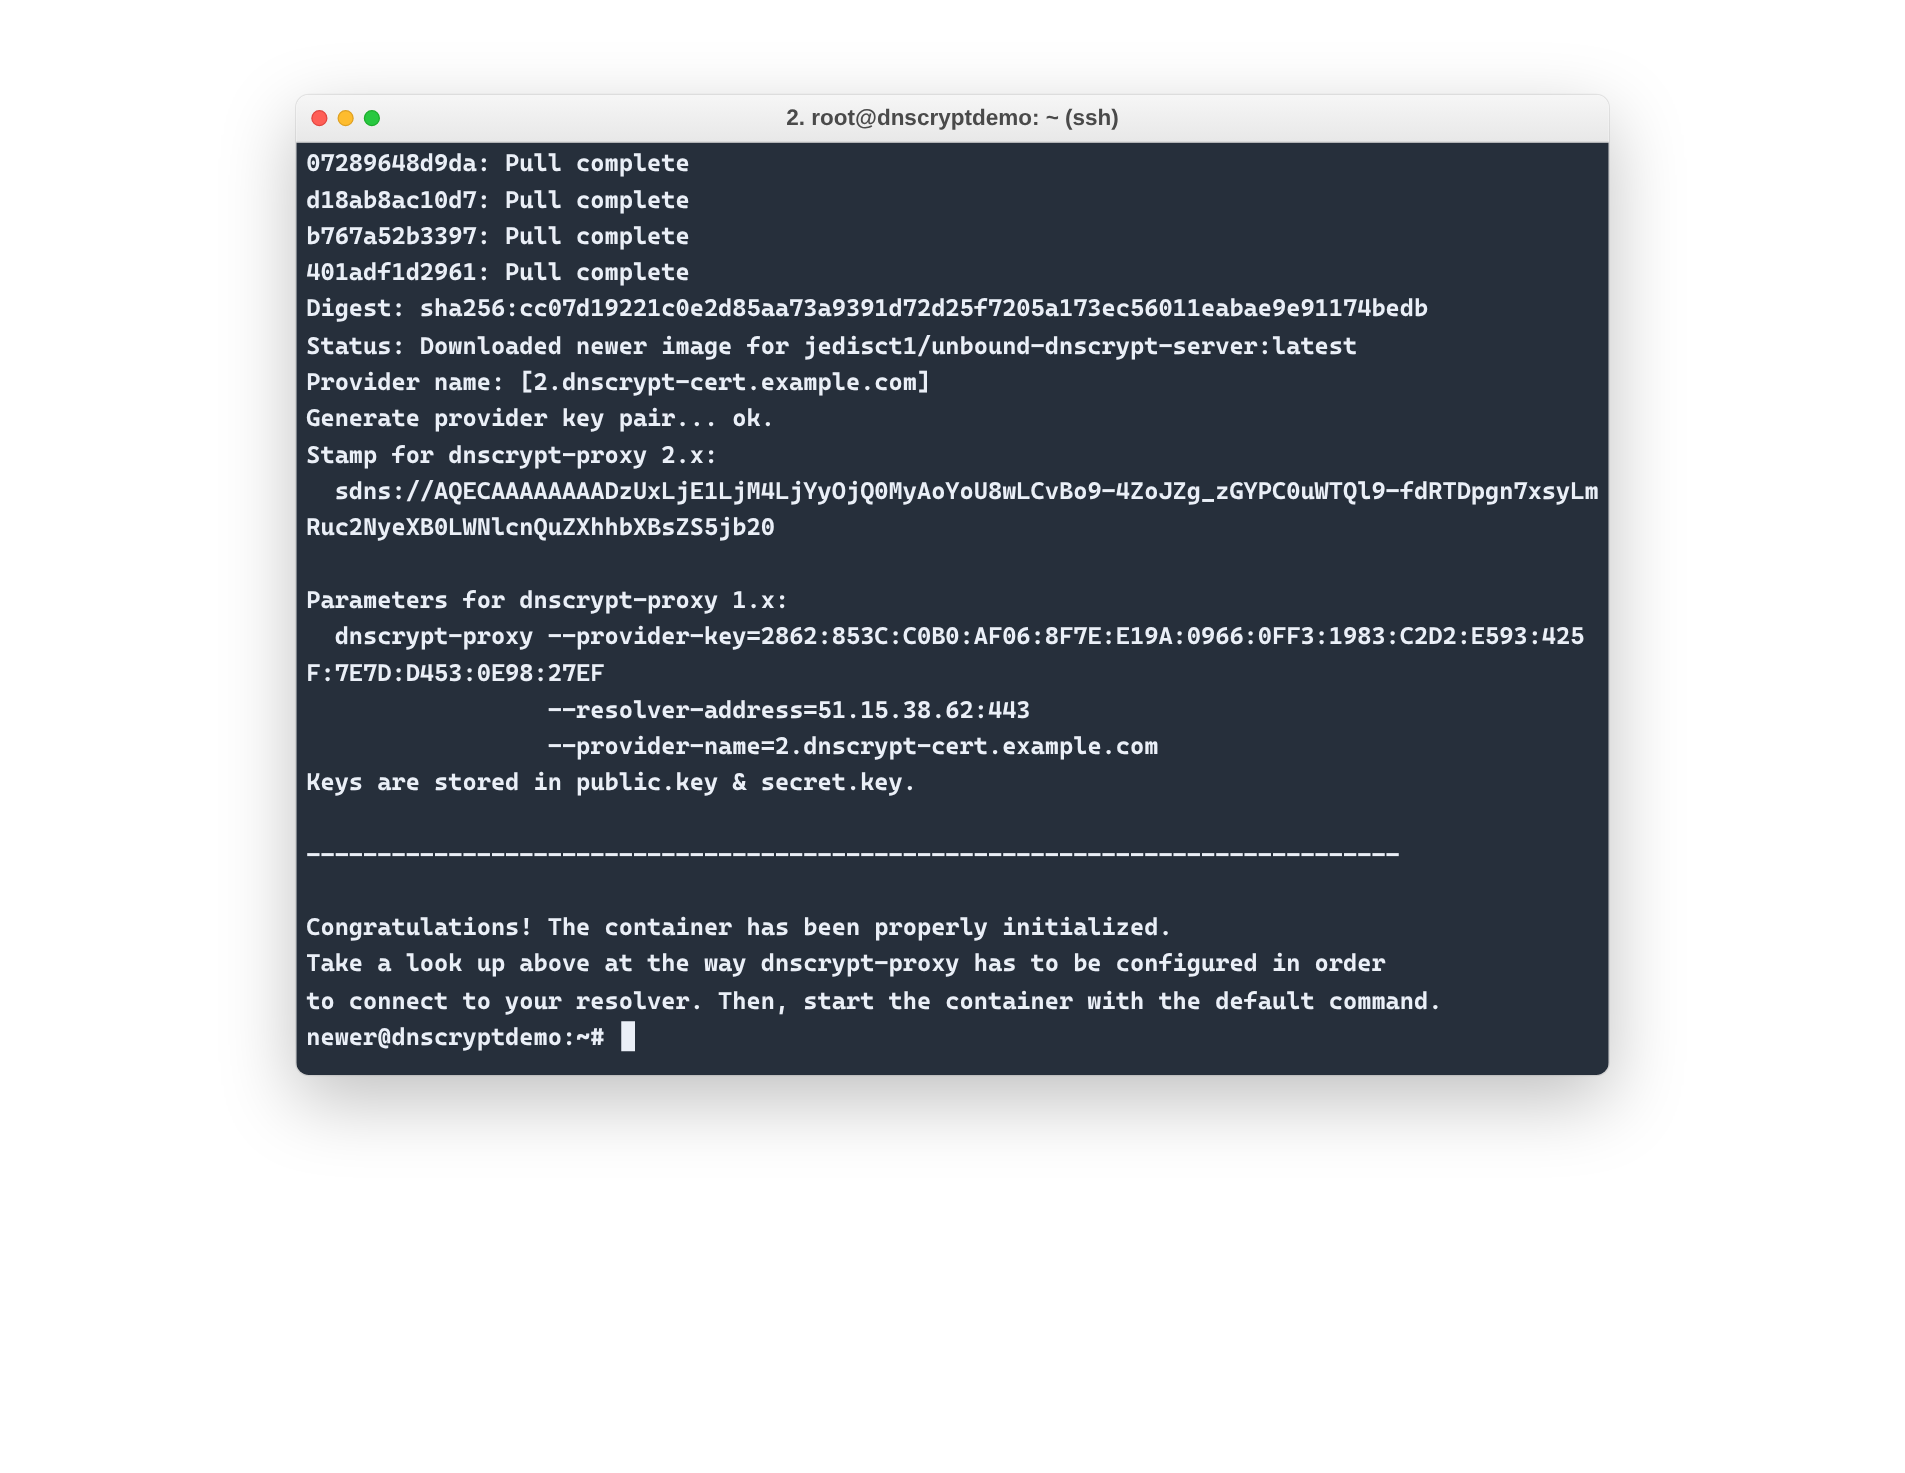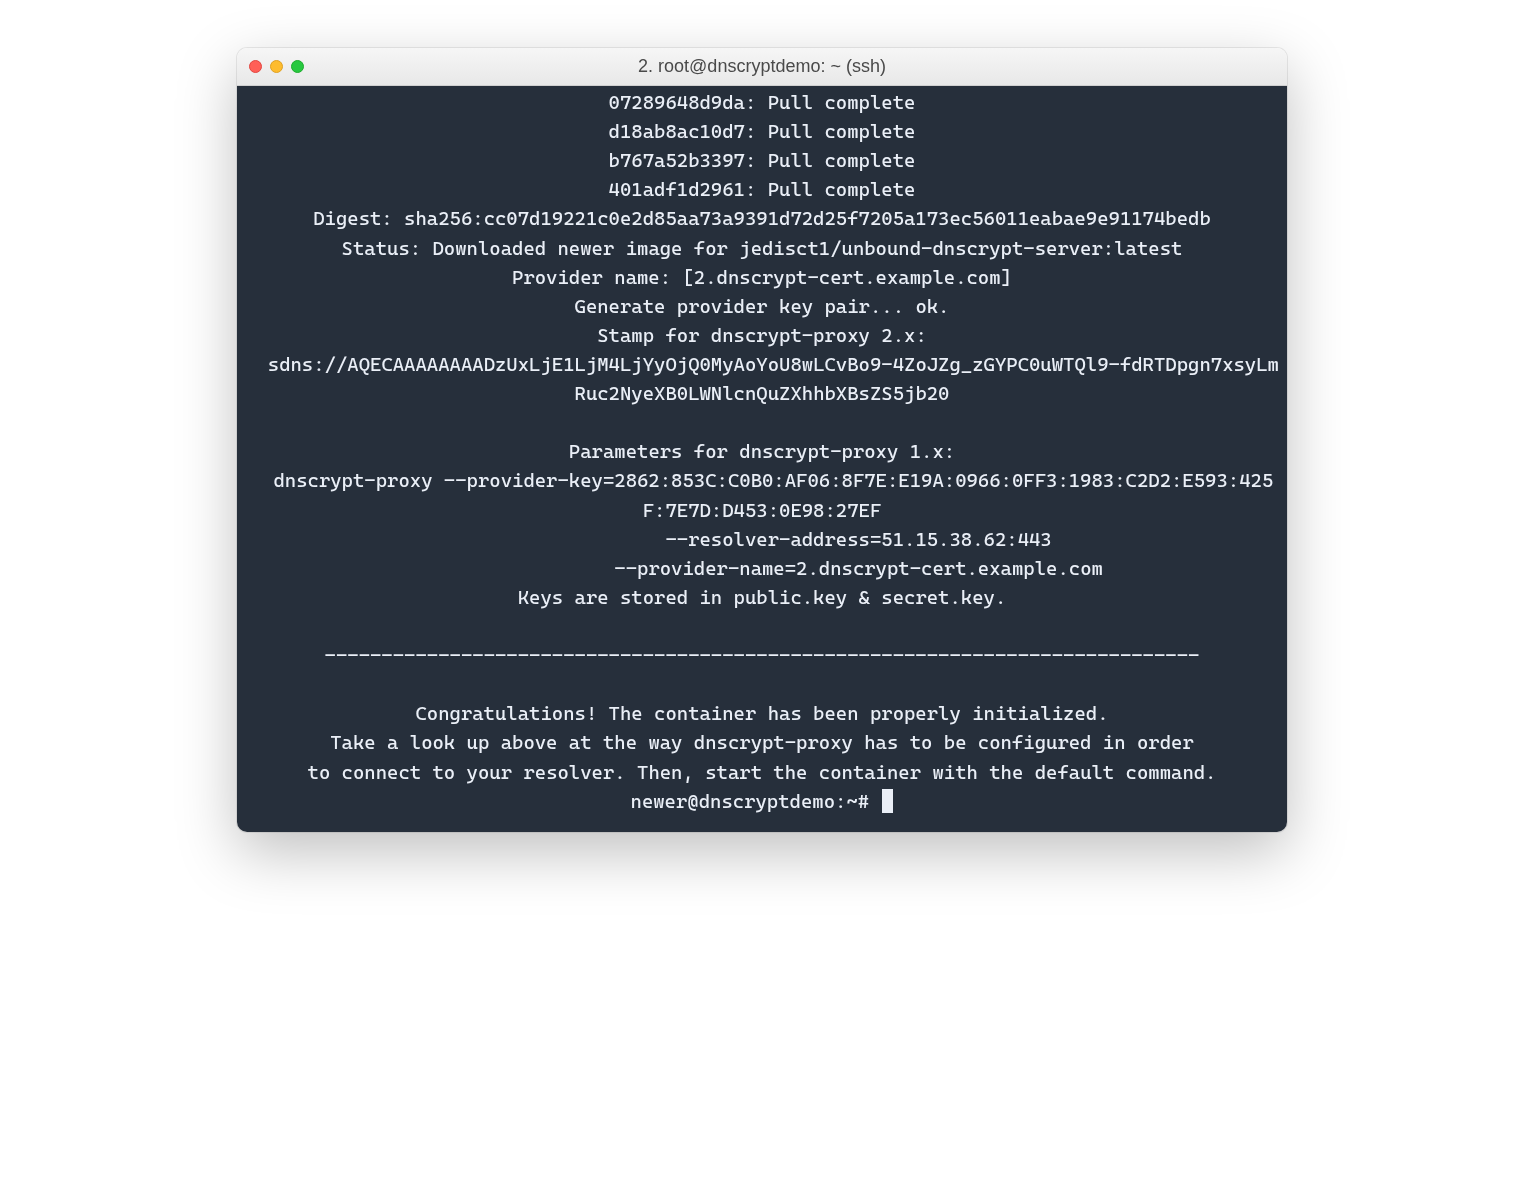--- a/index.html
+++ b/index.html
@@ -7,25 +7,26 @@
       background: #fff;
       display: flex;
       align-items: flex-start;
       justify-content: center;
       font-family: -apple-system, BlinkMacSystemFont, "Segoe UI", sans-serif;
       width: 1524px;
       height: 1178px;
     }
     .window {
       width: 1050px;
-      margin-top: 48px;
+      margin-top: 76px;
       border-radius: 10px;
       overflow: hidden;
       box-shadow: 0 20px 60px rgba(0,0,0,0.25), 0 0 0 1px rgba(0,0,0,0.08);
       background: #fff;
+      font-weight: bold;
     }
     .titlebar {
       height: 38px;
       background: linear-gradient(#f6f6f6,#e8e8e8);
       border-bottom: 1px solid #d0d0d0;
       display: flex;
       align-items: center;
       padding: 0 12px;
       position: relative;
     }
@@ -52,21 +53,20 @@
     .terminal {
       background:#262f3b;
       color:#eaeff7;
       font-family: "SFMono-Regular", ui-monospace, Menlo, Monaco, "Cascadia Mono","Liberation Mono","Courier New", monospace;
       font-size: 19.4px;
       line-height: 1.5;
       padding: 2px 8px 16px 8px;
       white-space: pre-wrap;
       word-break: break-all;
       min-height: 730px;
-      text-align: center;
     }
     .prompt-line {
       display:inline;
     }
     .cursor {
       display:inline-block;
       width: 11px;
       height: 24px;
       background:#eaeff7;
       vertical-align: -5px;

